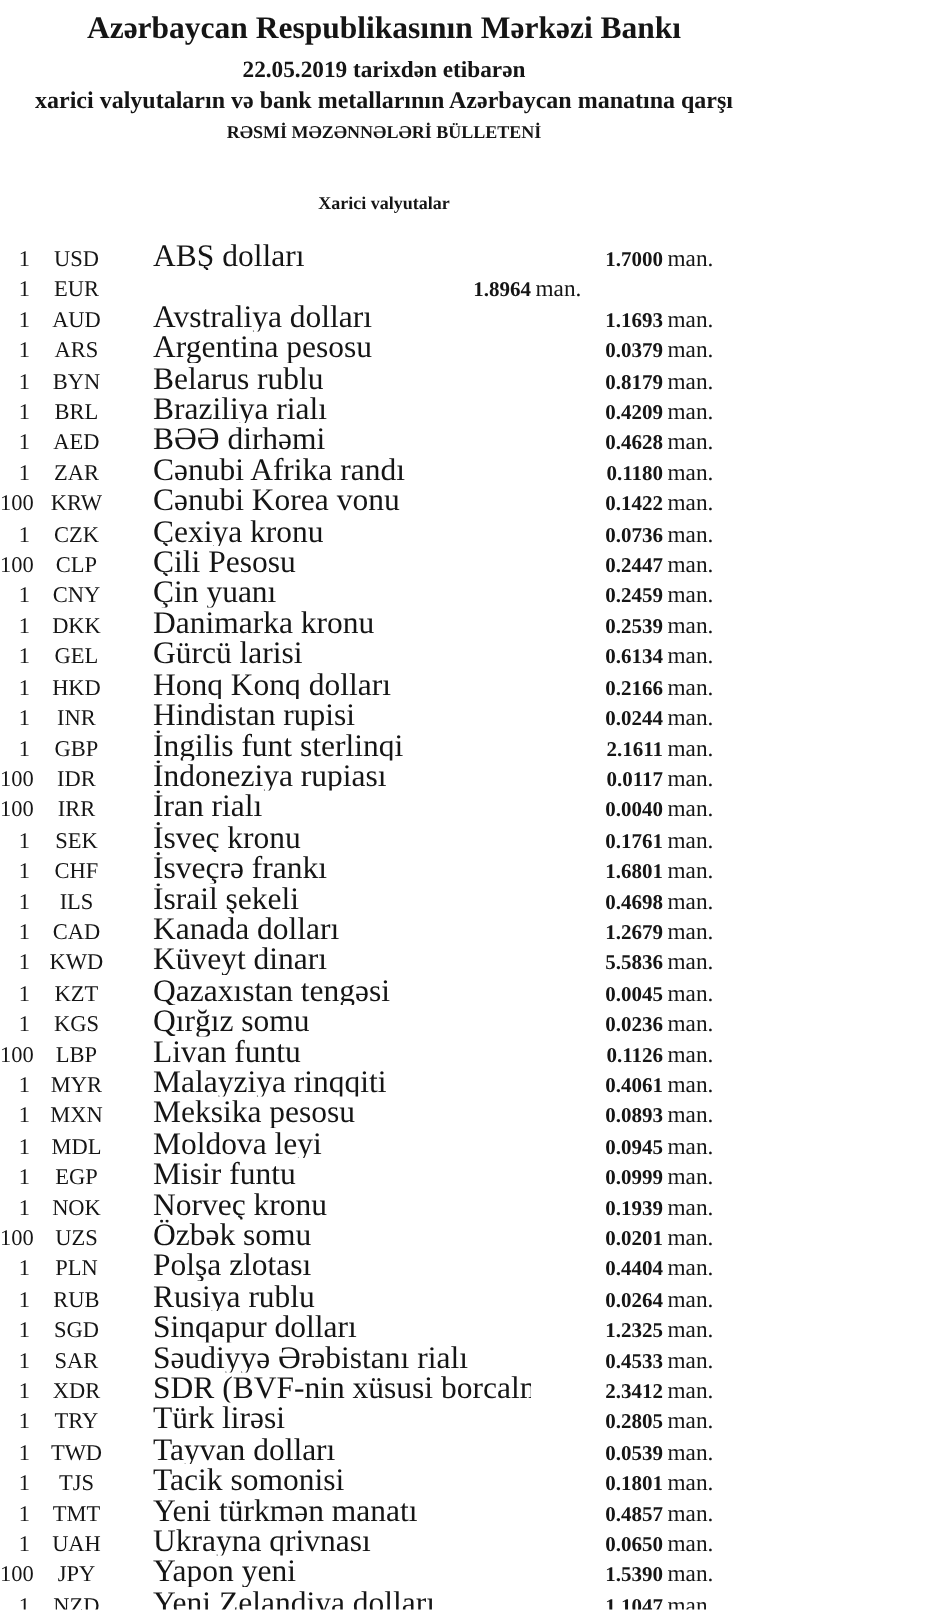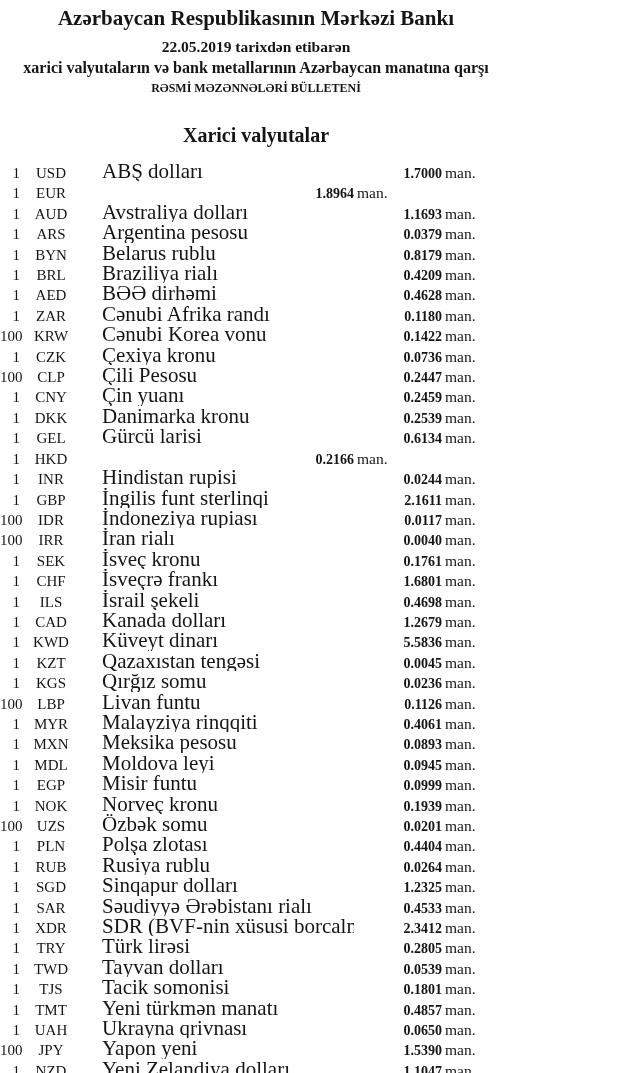--- a/index.html
+++ b/index.html
@@ -39,21 +39,21 @@
     margin-top: 2px;
   }
   .doc-bulletin {
     font-size: 12px;
     font-weight: bold;
     line-height: 19px;
     margin-top: 2px;
   }
   .section-title {
     text-align: center;
-    font-size: 20px;
+    font-size: 12px;
     font-weight: bold;
     line-height: 18px;
     margin-top: 28px;
   }
   .rates-table {
     margin-top: 7px;
   }
   .rate-row {
     display: grid;
     grid-template-columns: 20px 62px 1fr 88px 70px;
@@ -211,20 +211,21 @@
     <span class="cell-qty">1</span>
     <span class="cell-code">GEL</span>
     <span class="cell-name">Gürcü larisi</span>
     <span class="cell-rate">0.6134</span>
     <span class="cell-unit">man.</span>
   </div>
 
   <div class="rate-row">
     <span class="cell-qty">1</span>
     <span class="cell-code">HKD</span>
+    <span class="cell-name">Honq Konq dolları</span>
     <span class="cell-rate">0.2166</span>
     <span class="cell-unit">man.</span>
   </div>
 
   <div class="rate-row">
     <span class="cell-qty">1</span>
     <span class="cell-code">INR</span>
     <span class="cell-name">Hindistan rupisi</span>
     <span class="cell-rate">0.0244</span>
     <span class="cell-unit">man.</span>

